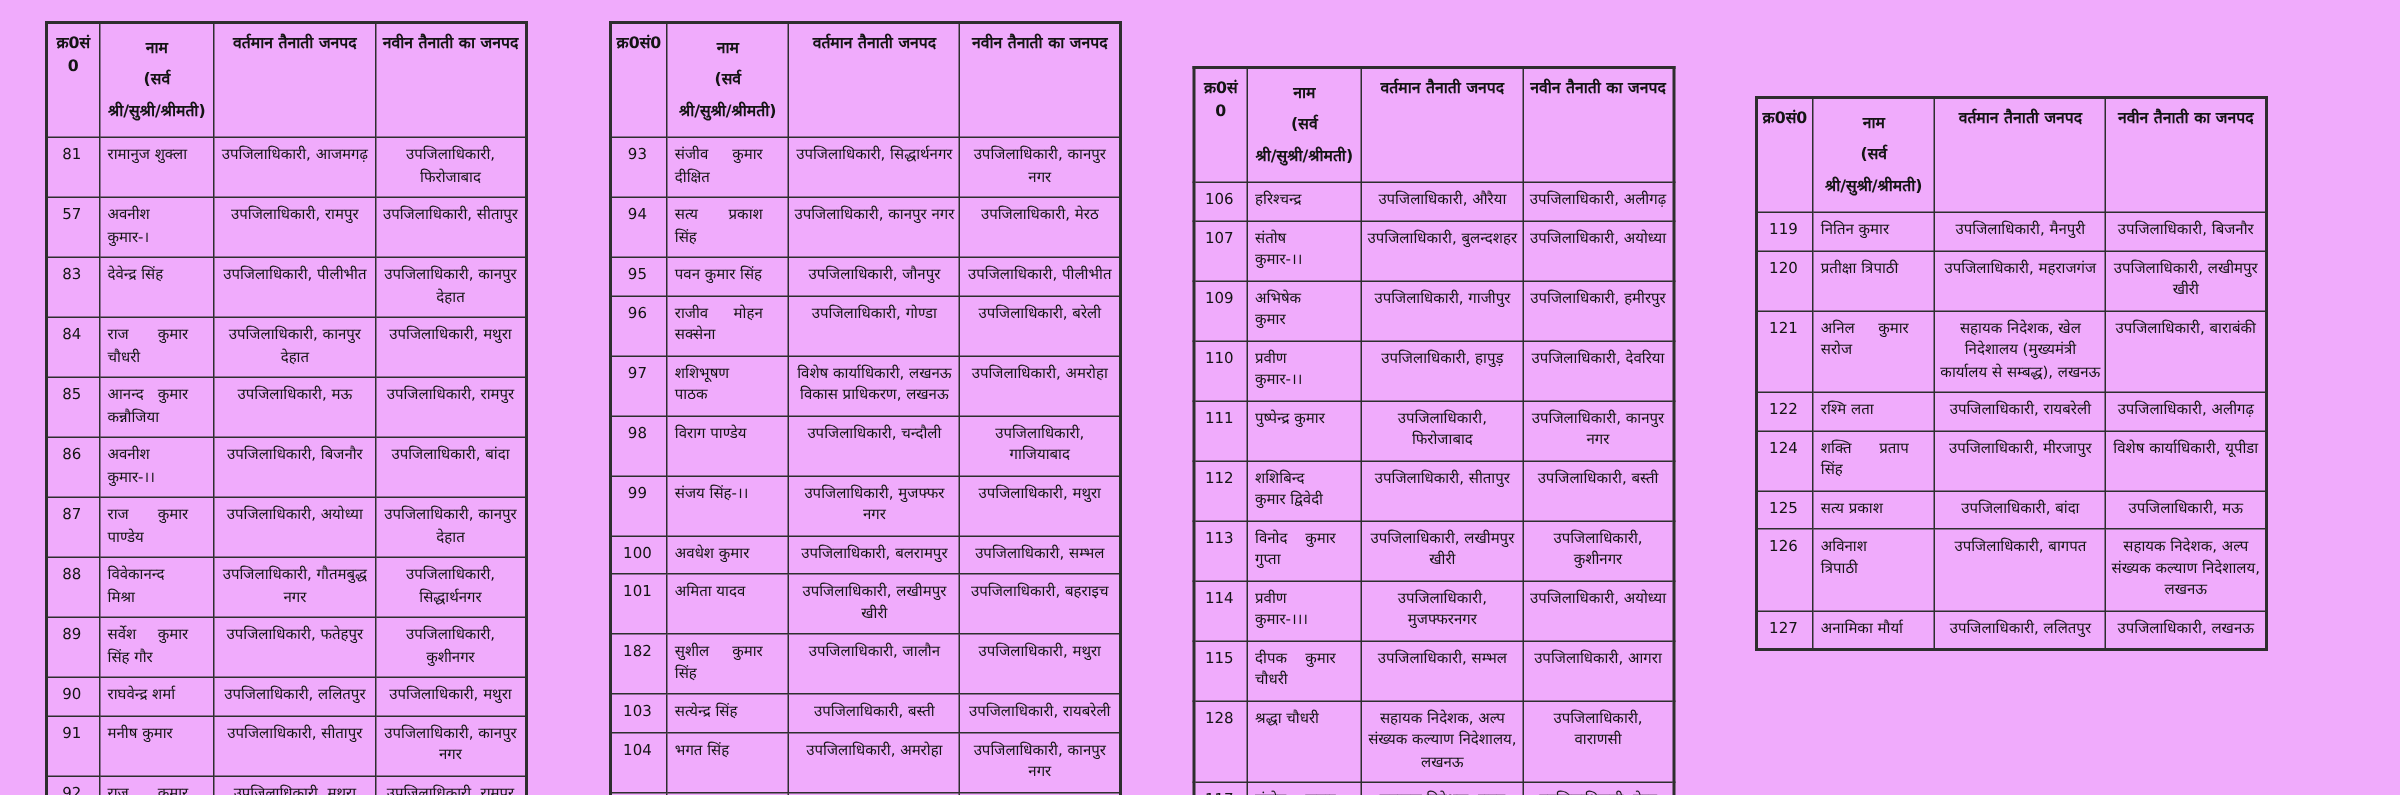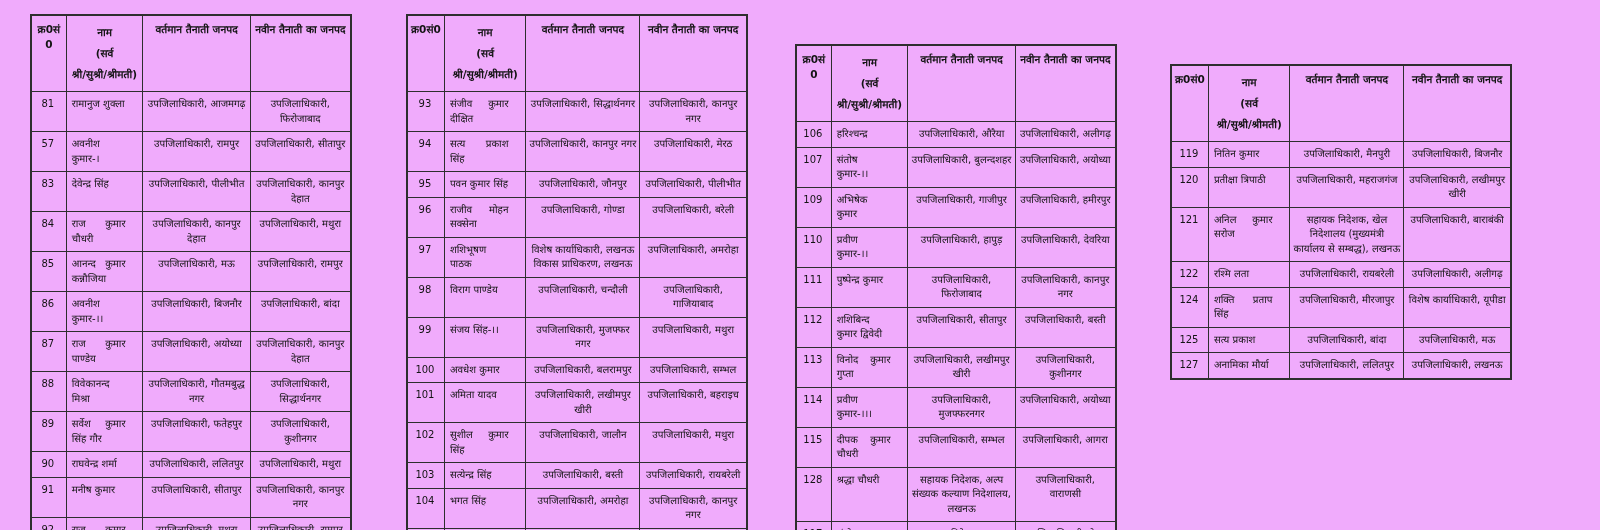--- a/index.html
+++ b/index.html
@@ -224,21 +224,21 @@
             <td class="current">उपजिलाधिकारी, बलरामपुर</td>
             <td class="new">उपजिलाधिकारी, सम्भल</td>
           </tr>
           <tr>
             <td class="sno">101</td>
             <td class="name">अमिता यादव</td>
             <td class="current">उपजिलाधिकारी, लखीमपुर खीरी</td>
             <td class="new">उपजिलाधिकारी, बहराइच</td>
           </tr>
           <tr>
-            <td class="sno">102</td>
+            <td class="sno">182</td>
             <td class="name">सुशील कुमार सिंह</td>
             <td class="current">उपजिलाधिकारी, जालौन</td>
             <td class="new">उपजिलाधिकारी, मथुरा</td>
           </tr>
           <tr>
             <td class="sno">103</td>
             <td class="name">सत्येन्द्र सिंह</td>
             <td class="current">उपजिलाधिकारी, बस्ती</td>
             <td class="new">उपजिलाधिकारी, रायबरेली</td>
           </tr>
@@ -400,20 +400,26 @@
             <td class="current">उपजिलाधिकारी, मीरजापुर</td>
             <td class="new">विशेष कार्याधिकारी, यूपीडा</td>
           </tr>
           <tr>
             <td class="sno">125</td>
             <td class="name">सत्य प्रकाश</td>
             <td class="current">उपजिलाधिकारी, बांदा</td>
             <td class="new">उपजिलाधिकारी, मऊ</td>
           </tr>
           <tr>
+            <td class="sno">126</td>
+            <td class="name">अविनाश त्रिपाठी</td>
+            <td class="current">उपजिलाधिकारी, बागपत</td>
+            <td class="new">सहायक निदेशक, अल्प संख्यक कल्याण निदेशालय, लखनऊ</td>
+          </tr>
+          <tr>
             <td class="sno">127</td>
             <td class="name">अनामिका मौर्या</td>
             <td class="current">उपजिलाधिकारी, ललितपुर</td>
             <td class="new">उपजिलाधिकारी, लखनऊ</td>
           </tr>
         </tbody>
     </table>
   </section>
 
 </div>

